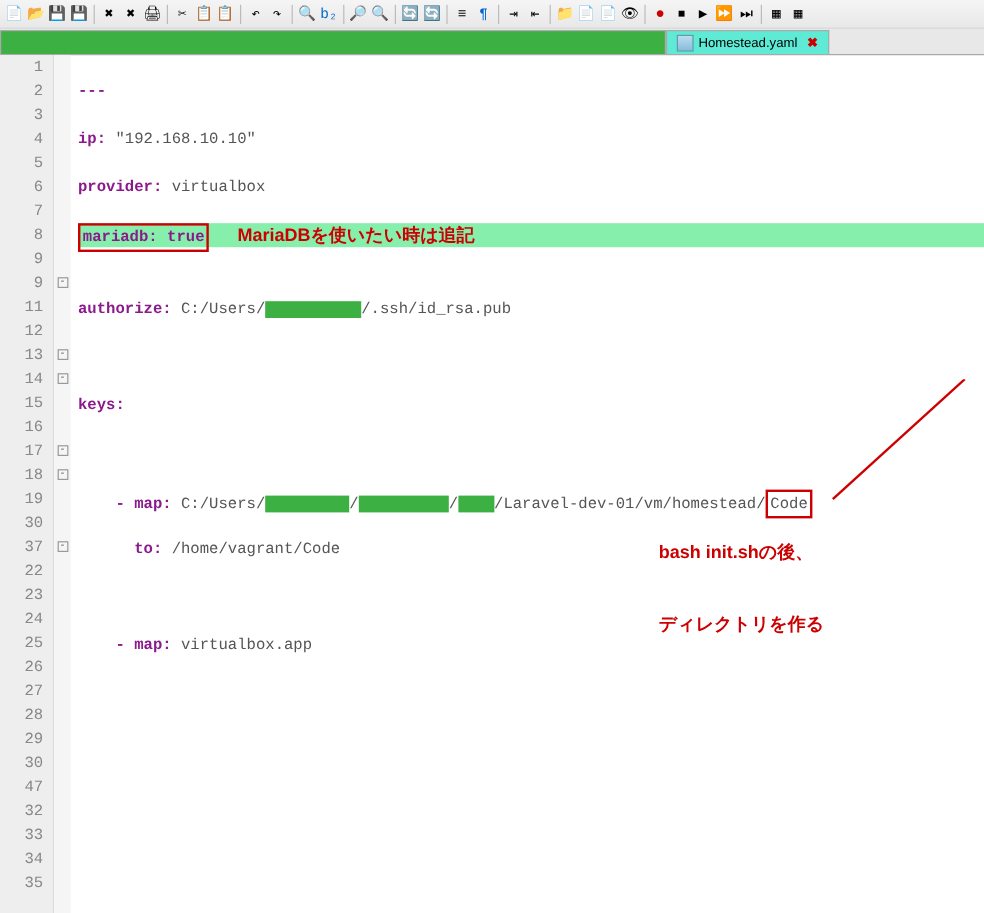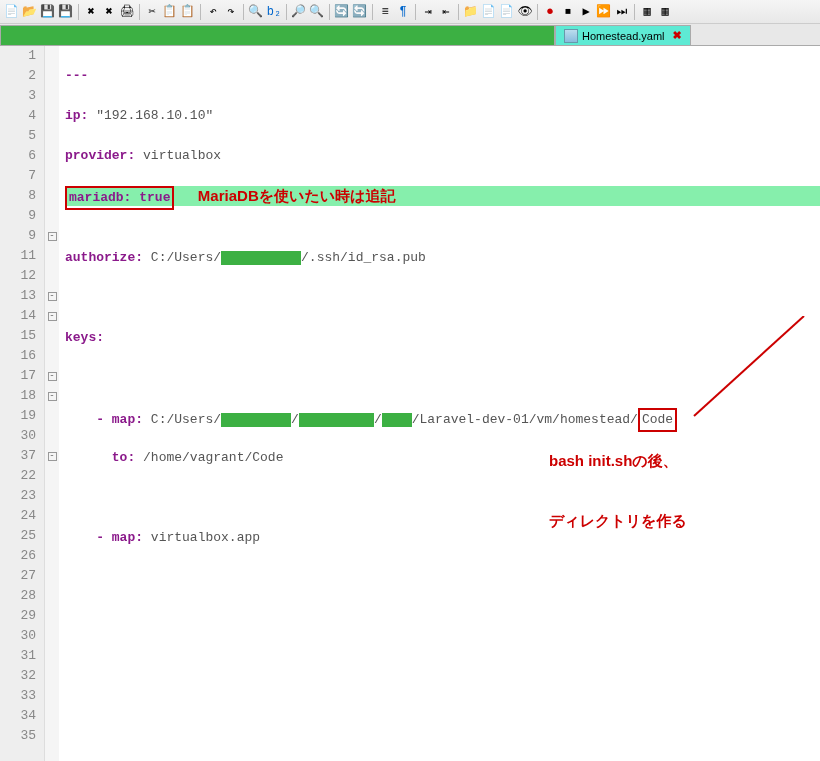--- a/index.html
+++ b/index.html
@@ -235,21 +235,21 @@
       <div class="line-row">37</div>
       <div class="line-row">22</div>
       <div class="line-row">23</div>
       <div class="line-row">24</div>
       <div class="line-row">25</div>
       <div class="line-row">26</div>
       <div class="line-row">27</div>
       <div class="line-row">28</div>
       <div class="line-row">29</div>
       <div class="line-row">30</div>
-      <div class="line-row">31</div>
+      <div class="line-row">47</div>
       <div class="line-row">32</div>
       <div class="line-row">33</div>
       <div class="line-row">34</div>
       <div class="line-row">35</div>
     </div>
   <div class="fold-col" id="foldcol">
       <div class="line-row"></div>
       <div class="line-row"></div>
       <div class="line-row"></div>
       <div class="line-row"></div>

